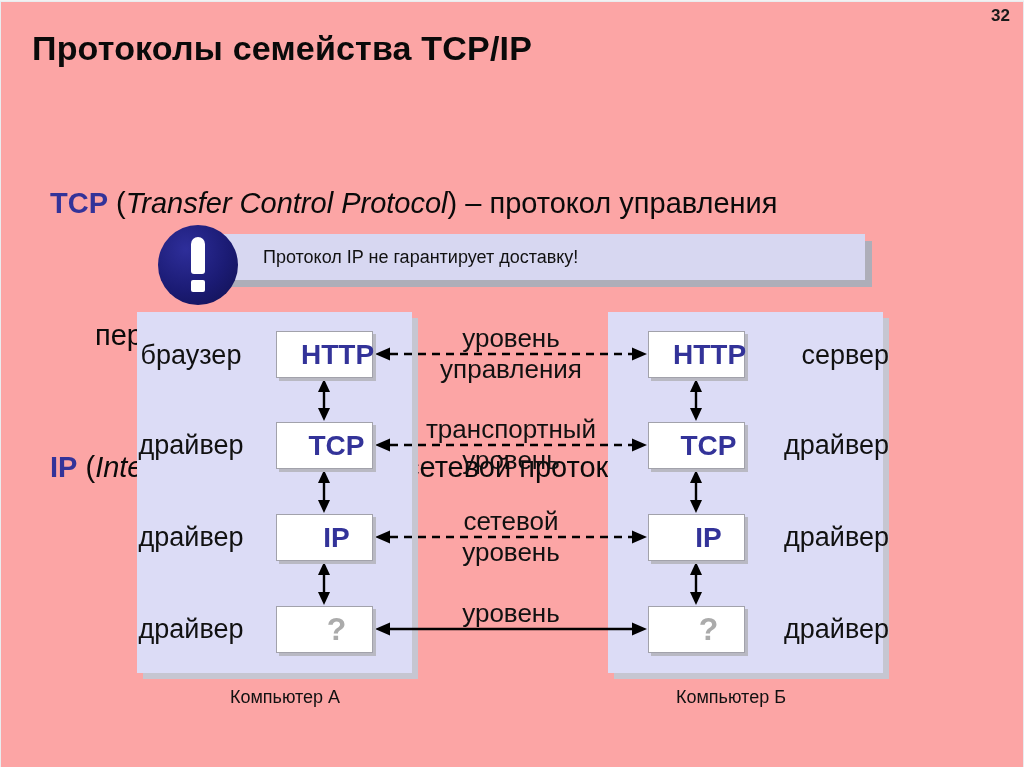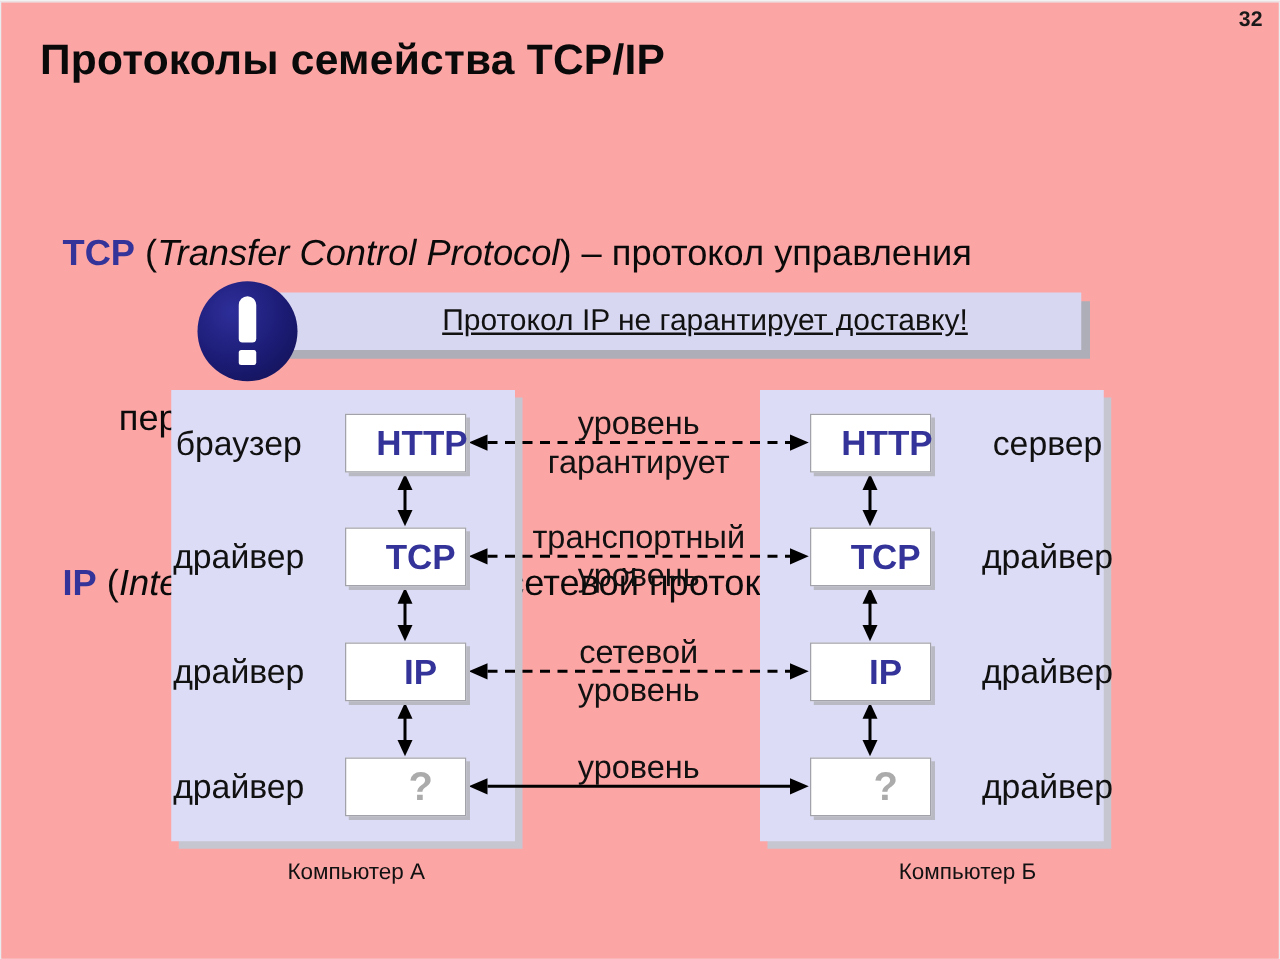--- a/index.html
+++ b/index.html
@@ -13,22 +13,22 @@
   .body-text{position:absolute;left:50px;top:92px;font-size:29px;line-height:44px;white-space:pre-wrap;}
   .body-text .term{font-weight:bold;color:#333399;}
   .body-text .en{font-style:italic;}
   .def-indent{margin-left:45px;}
   
   .callout-box{
     position:absolute;left:215px;top:233px;width:650px;height:46px;
     background:#d7d7f1;box-shadow:7px 7px 0 #aeaeb9;
   }
   .callout-box .callout-text{
-    display:block;width:100%;height:46px;line-height:46px;text-align:center;
-    padding-left:48px;box-sizing:border-box;font-size:24px;color:#111;text-decoration:underline;
+    display:block;width:100%;height:46px;line-height:46px;
+    padding-left:48px;box-sizing:border-box;font-size:18px;color:#111;
   }
   .callout-icon{
     position:absolute;left:158px;top:224px;width:80px;height:80px;border-radius:50%;
     background:radial-gradient(circle at 35% 30%, #2e2e9a 0%, #1b1b74 55%, #10104f 100%);
   }
   .excl-bar{position:absolute;left:33px;top:12px;width:14px;height:37px;background:#fff;border-radius:7px 7px 3px 3px;}
   .excl-dot{position:absolute;left:33px;top:55px;width:14px;height:12px;background:#fff;border-radius:2px;}
   
   .panel{position:absolute;top:311px;width:275px;height:361px;background:#dcdcf6;box-shadow:6px 6px 0 #c6c6d1;}
   .panel-left{left:137px;}
@@ -37,27 +37,27 @@
   .node{
     position:absolute;width:97px;height:47px;background:#ffffff;border:1px solid #a2a2ab;
     box-sizing:border-box;box-shadow:3px 3px 0 #b9b9c3;text-align:center;line-height:45px;
     font-size:28px;font-weight:bold;color:#333399;padding-left:24px;
   }
   .node.unknown{color:#ababab;font-size:32px;}
   .c0{left:276px;} .c1{left:648px;}
   .r0{top:330px;} .r1{top:421px;} .r2{top:513px;} .r3{top:605px;}
   .role{position:absolute;font-size:27px;line-height:32px;color:#111;}
   .role-left{left:114px;width:154px;text-align:center;}
-  .role-right{left:753px;width:170px;text-align:center;}
+  .role-right{left:719px;width:170px;text-align:right;}
   .y0{top:338px;} .y1{top:428px;} .y2{top:520px;} .y3{top:612px;}
   .layer{position:absolute;left:396px;width:230px;text-align:center;font-size:26px;line-height:31px;color:#111;}
   .l0{top:322px;} .l1{top:413px;} .l2{top:505px;} .l3{top:597px;}
   .caption{position:absolute;top:686px;font-size:18px;color:#111;text-align:center;}
   .caption-a{left:137px;width:296px;}
-  .caption-b{left:624px;width:300px;}
+  .caption-b{left:581px;width:300px;}
 </style>
 </head>
 <body>
 
 <div class="page">
 
   <div class="page-num">32</div>
 
   <h1 class="title">Протоколы семейства TCP/IP</h1>
 
@@ -134,21 +134,21 @@
   <div class="role role-left y2">драйвер</div>
   <div class="role role-left y3">драйвер</div>
 
   <div class="role role-right y0">сервер</div>
   <div class="role role-right y1">драйвер</div>
   <div class="role role-right y2">драйвер</div>
   <div class="role role-right y3">драйвер</div>
 
   <div class="layer l0">
     <div>уровень</div>
-    <div>гарантирует</div>
+    <div>управления</div>
   </div>
   <div class="layer l1">
     <div>транспортный</div>
     <div>уровень</div>
   </div>
   <div class="layer l2">
     <div>сетевой</div>
     <div>уровень</div>
   </div>
   <div class="layer l3">

